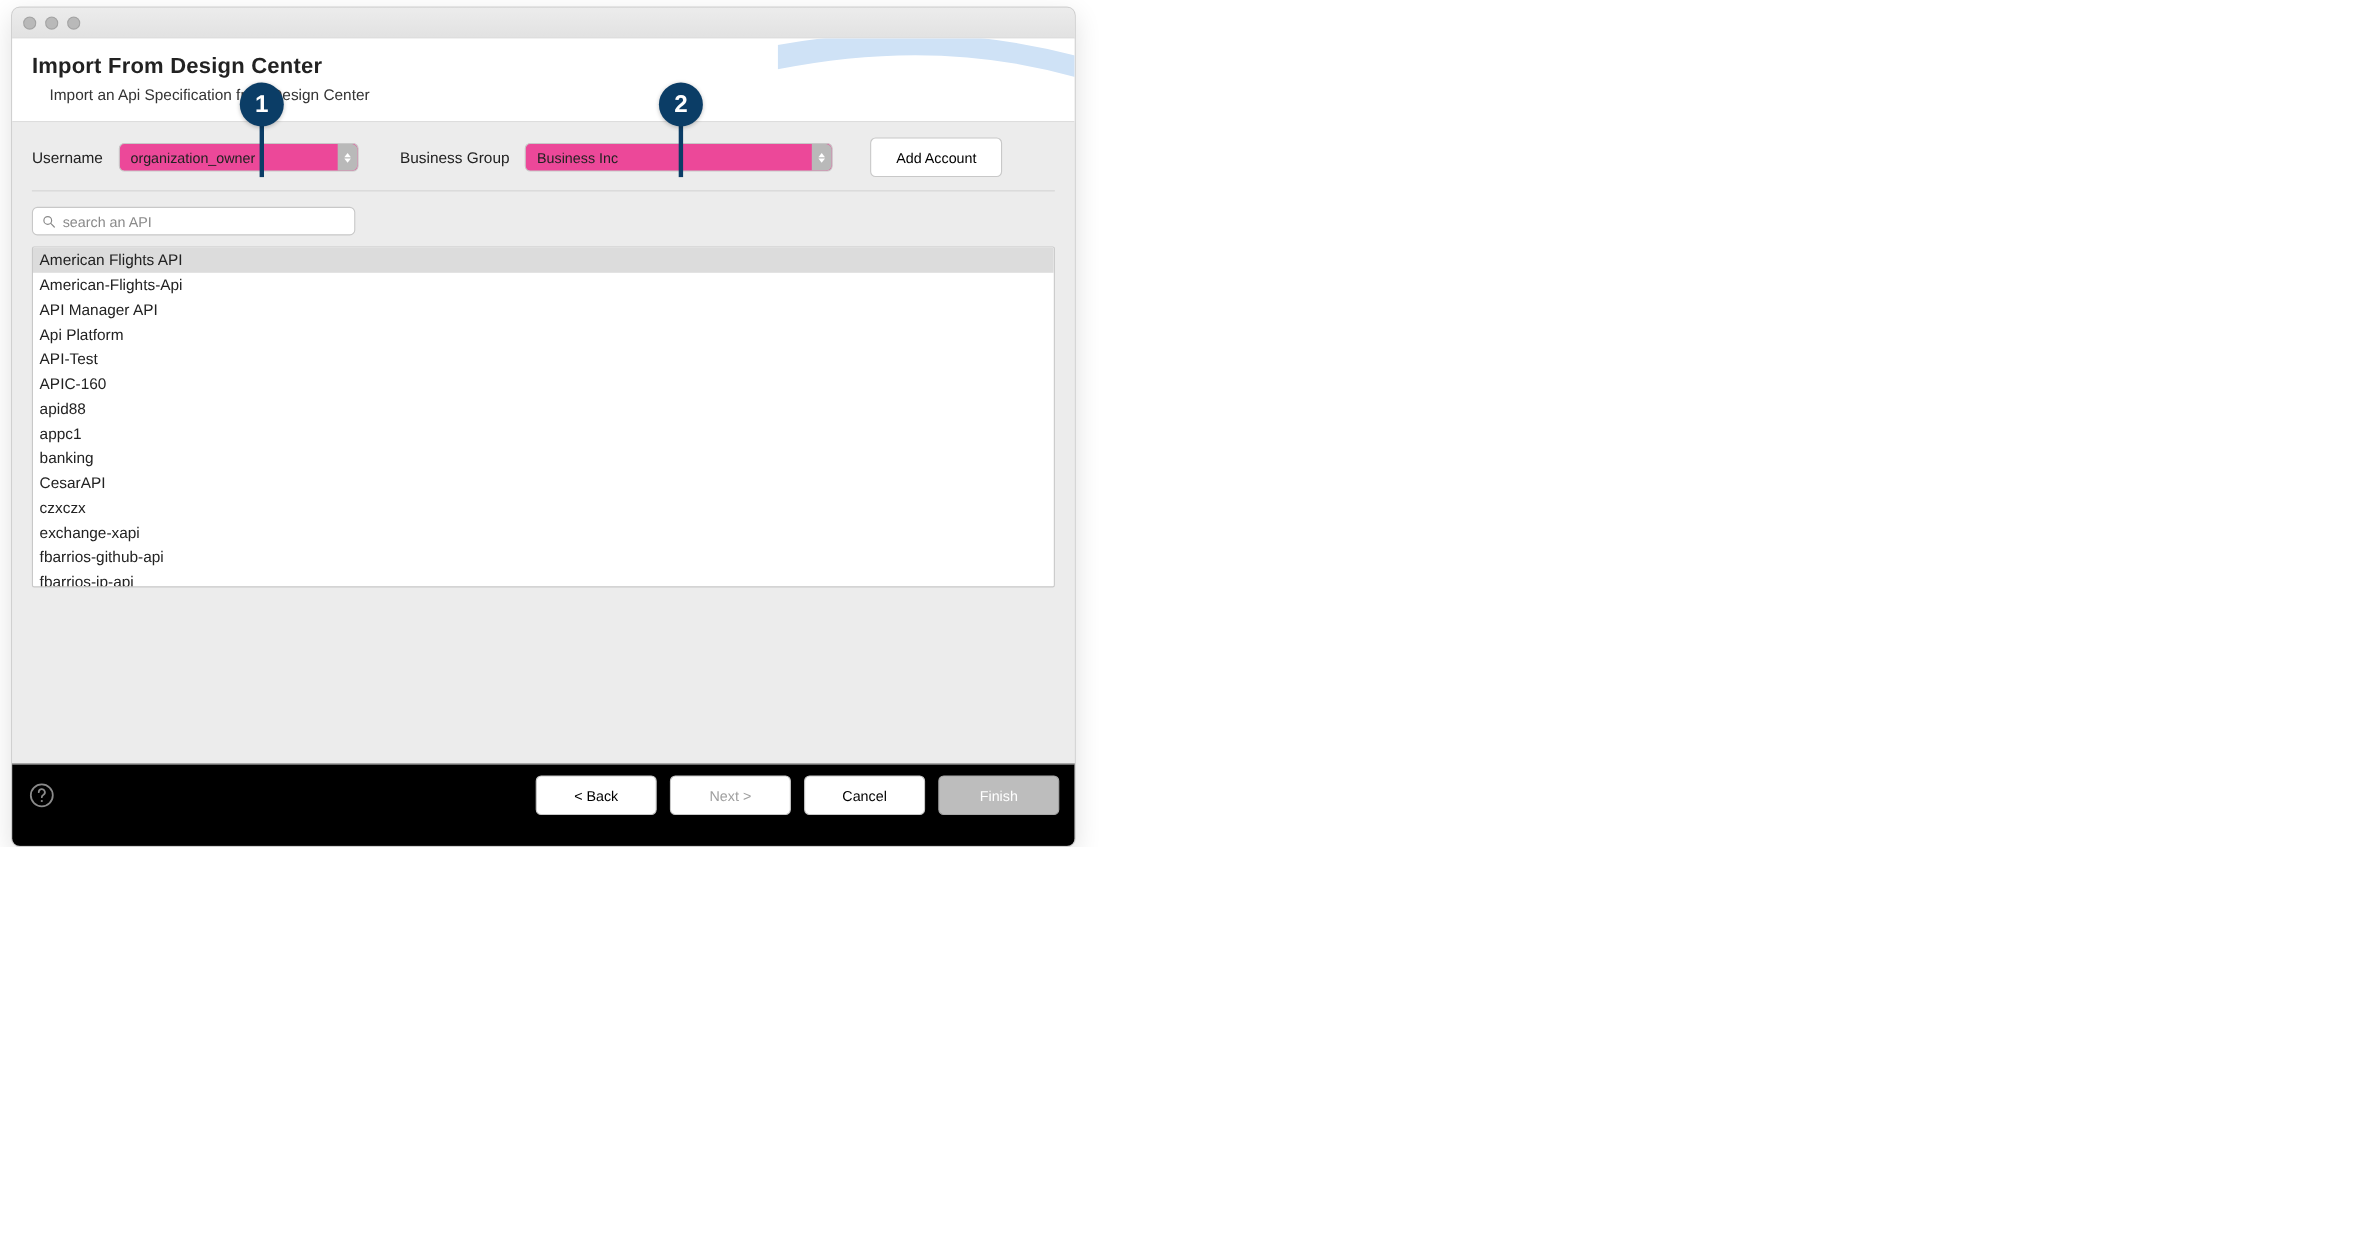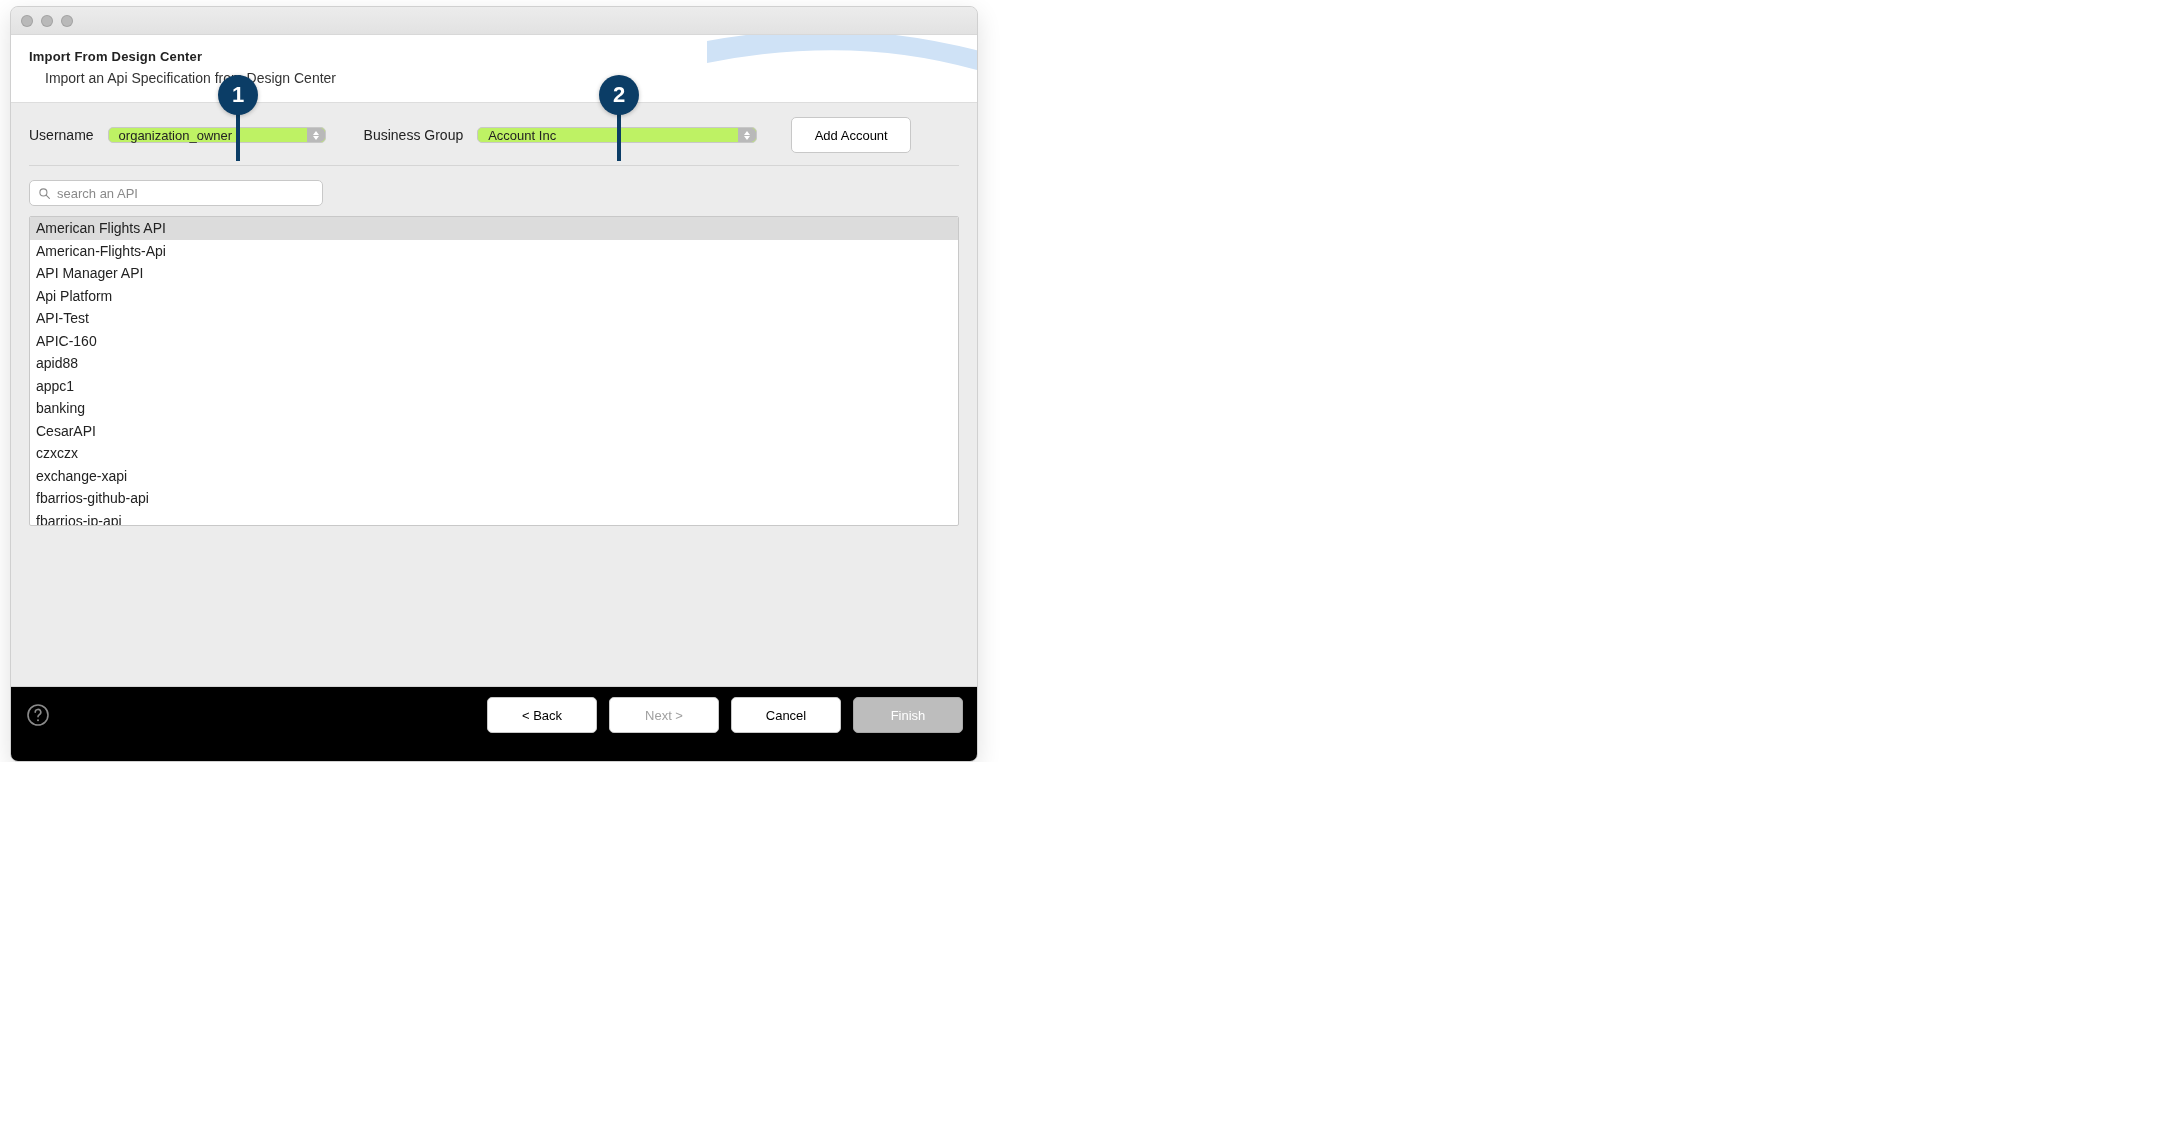--- a/index.html
+++ b/index.html
@@ -39,21 +39,21 @@
     border-bottom:1px solid #ddd;
     position:relative;
     overflow:hidden;
   }
   .header-swoosh {
     position:absolute;
     right:-10px; top:-12px;
     width:280px; height:70px;
   }
   .header h1 {
-    font-size:13px;
+    font-size:20px;
     font-weight:600;
     margin-bottom:6px;
     letter-spacing:.2px;
   }
   .header p {
     font-size:14px;
     color:#333;
     padding-left:16px;
   }
   .body {
@@ -63,24 +63,24 @@
   .row {
     display:flex;
     align-items:center;
     gap:14px;
     padding-bottom:12px;
     border-bottom:1px solid #d5d5d5;
   }
   .label { font-size:14px; color:#222; }
   .select {
     position:relative;
-    background:#bef264;
+    background:#ec4899;
     border:1px solid #c8c8c8;
     border-radius:5px;
-    height:16px;
+    height:26px;
     display:flex;
     align-items:center;
     padding:0 26px 0 10px;
     font-size:13px;
     min-width:200px;
     cursor:default;
   }
   .select .stepper {
     position:absolute; right:0; top:0; bottom:0;
     width:18px;
@@ -217,21 +217,21 @@
   <div class="body">
     <div class="row">
       <span class="label">Username</span>
       <div class="select" style="width:218px">
         <span>organization_owner</span>
         <span class="stepper"></span>
       </div>
       <span style="width:10px"></span>
       <span class="label">Business Group</span>
       <div class="select" style="width:280px">
-        <span>Account Inc</span>
+        <span>Business Inc</span>
         <span class="stepper"></span>
       </div>
       <span style="width:6px"></span>
       <button class="btn" style="min-width:120px">Add Account</button>
     </div>
 
     <div class="search-wrap">
       <div class="search">
         <svg width="13" height="13" viewBox="0 0 24 24">
           <circle cx="10" cy="10" r="6.5" fill="none" stroke="#8a8a8a" stroke-width="2"></circle>

